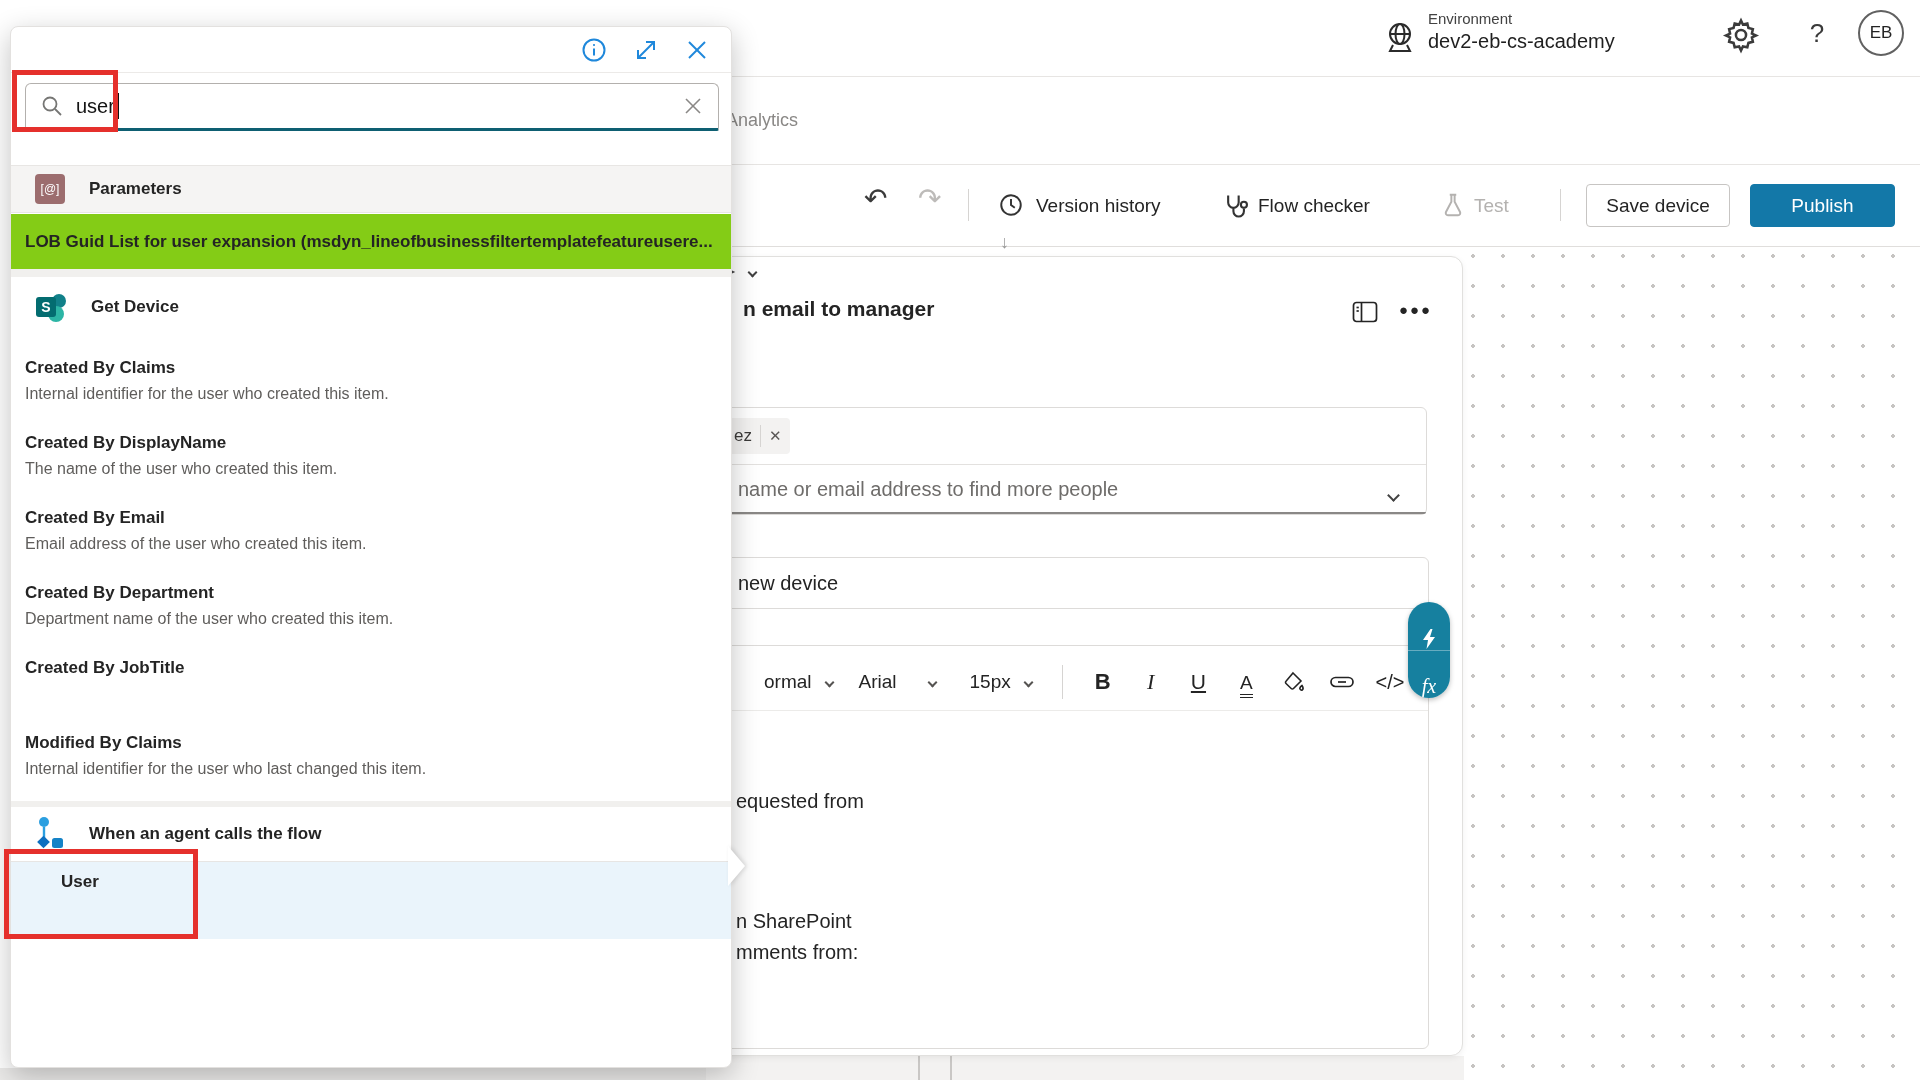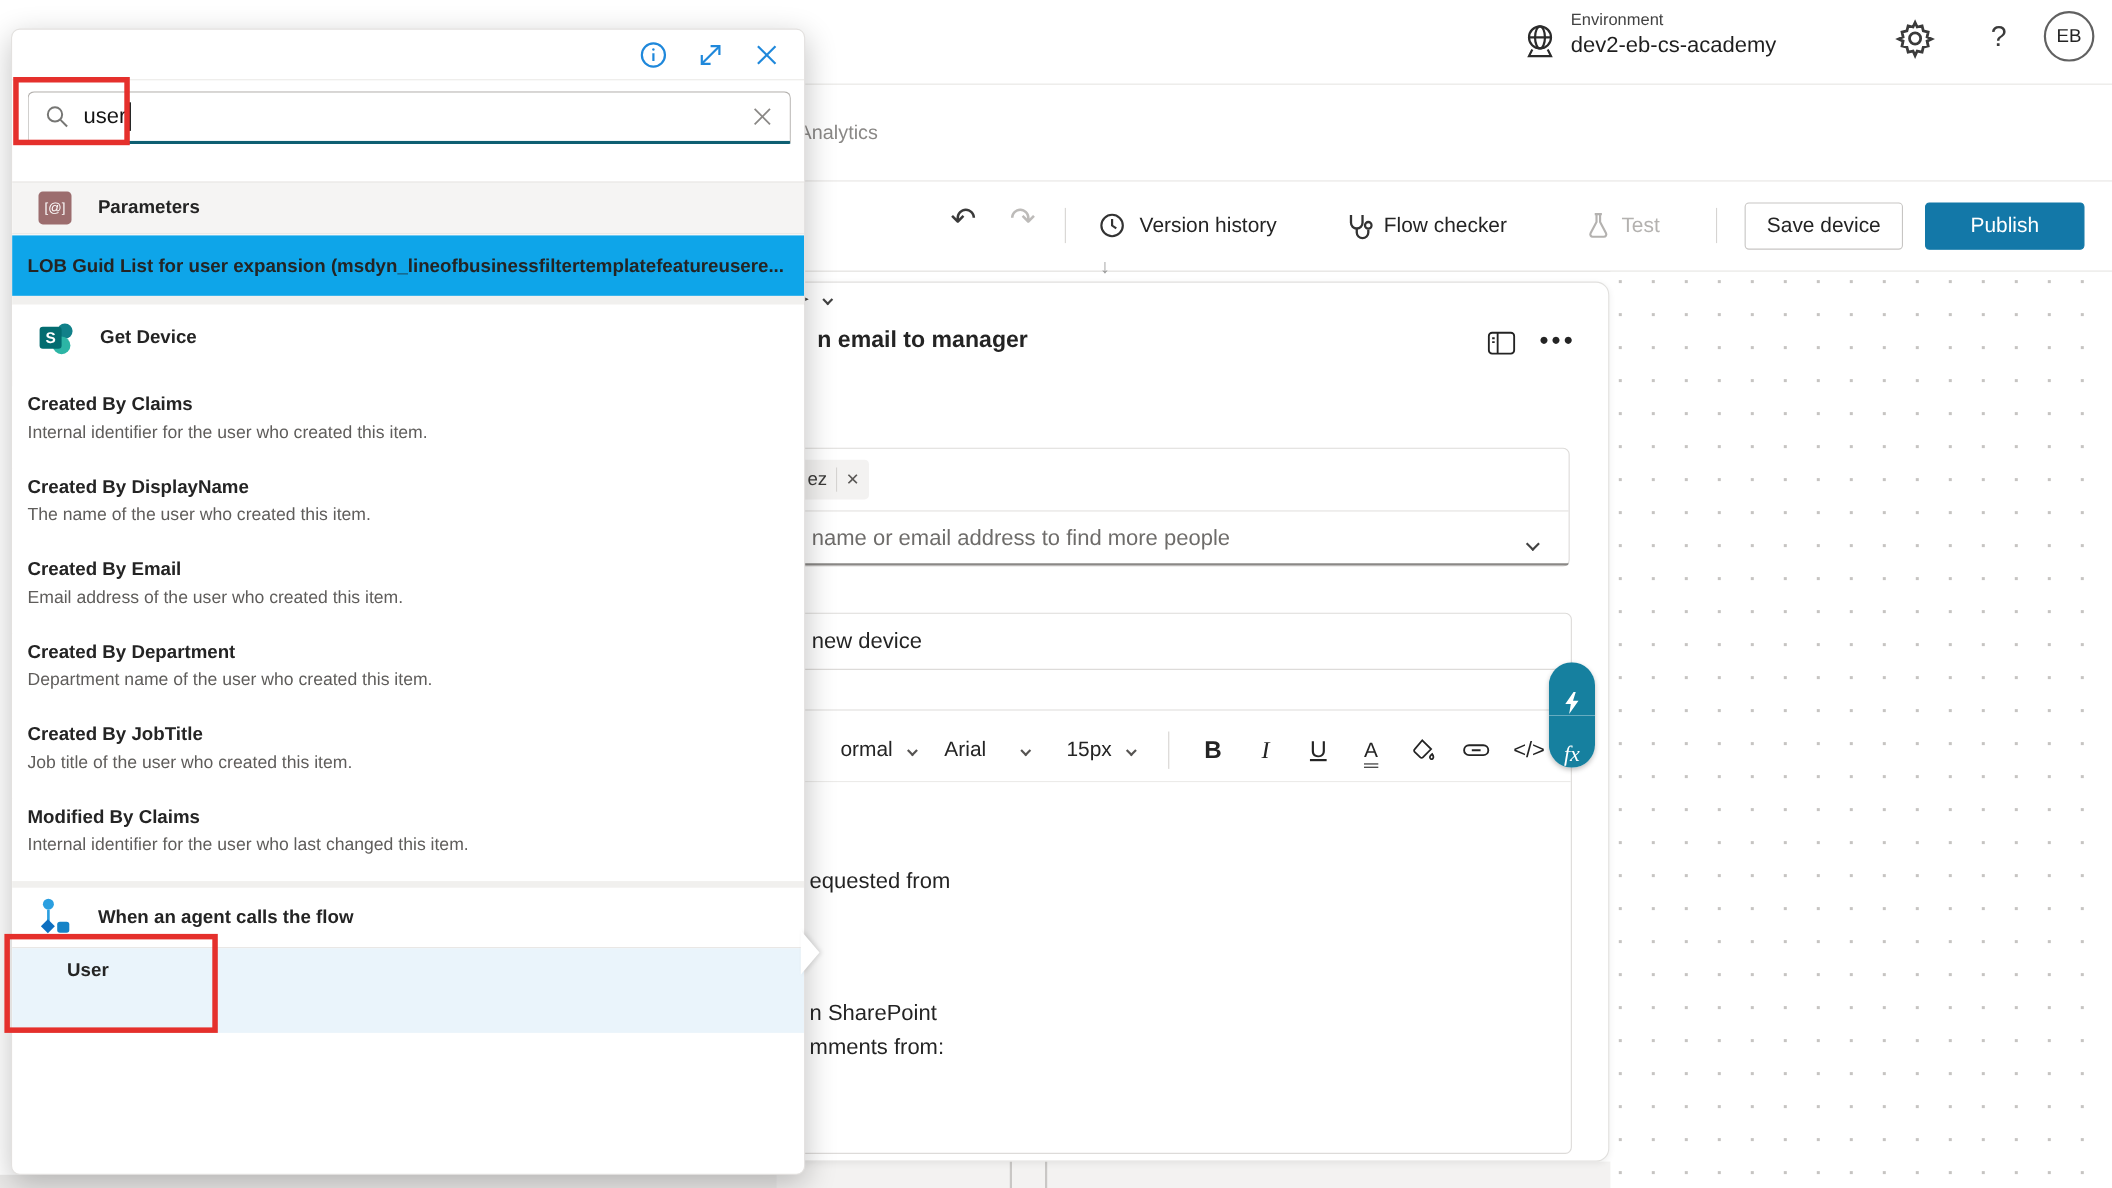--- a/index.html
+++ b/index.html
@@ -98,21 +98,21 @@
   #caret { display:inline-block; width:2px; height:26px; background:#111; margin-left:2px; vertical-align:middle; }
   #search-clear { margin-left:auto; }
 
   .sec-row { position:absolute; left:0; right:0; display:flex; align-items:center; padding-left:24px; gap:24px;
              background:#f5f4f3; border-top:1px solid #e8e6e4; border-bottom:1px solid #e8e6e4; }
   .sec-row.white { background:#fff; border:0; }
   .sec-label { font-size:17px; font-weight:bold; color:#242424; }
   #parameters-row { top:138px; height:48px; }
   #param-icon { width:30px; height:30px; border-radius:4px; background:#9c6d6e; color:#fff;
                 display:flex; align-items:center; justify-content:center; font-size:12px; }
-  #lob-row { top:187px; height:55px; background:#0ea5e9; display:flex; align-items:center; padding:0 14px; }
+  #lob-row { top:187px; height:55px; background:#84cc16; display:flex; align-items:center; padding:0 14px; }
   #lob-row .t { font-size:17px; font-weight:bold; white-space:nowrap; overflow:hidden; width:700px; }
   .band { position:absolute; left:0; right:0; height:8px; background:#f1f0ee; }
   #getdevice-row { top:250px; height:60px; }
 
   .pitem { position:absolute; left:0; right:0; height:75px; padding:7px 0 0 14px; background:#fff; }
   .pitem .t { font-size:17px; font-weight:bold; color:#242424; }
   .pitem .s { font-size:16px; color:#5f5d5b; margin-top:7px; }
 
   #agent-row { top:780px; height:54px; background:#fff; border:0; }
   #user-row { position:absolute; left:0; right:0; top:835px; height:77px; background:#eaf4fb; padding:10px 0 0 50px; }
@@ -363,21 +363,20 @@
     <div class="pitem" style="top:474px;">
       <div class="t">Created By Email</div>
       <div class="s">Email address of the user who created this item.</div>
     </div>
     <div class="pitem" style="top:549px;">
       <div class="t">Created By Department</div>
       <div class="s">Department name of the user who created this item.</div>
     </div>
     <div class="pitem" style="top:624px;">
       <div class="t">Created By JobTitle</div>
-      <div class="s">Job title of the user who created this item.</div>
     </div>
     <div class="pitem" style="top:699px;">
       <div class="t">Modified By Claims</div>
       <div class="s">Internal identifier for the user who last changed this item.</div>
     </div>
 
     <div class="band" style="top:774px;"></div>
 
     <div class="sec-row" id="agent-row">
       <span>

